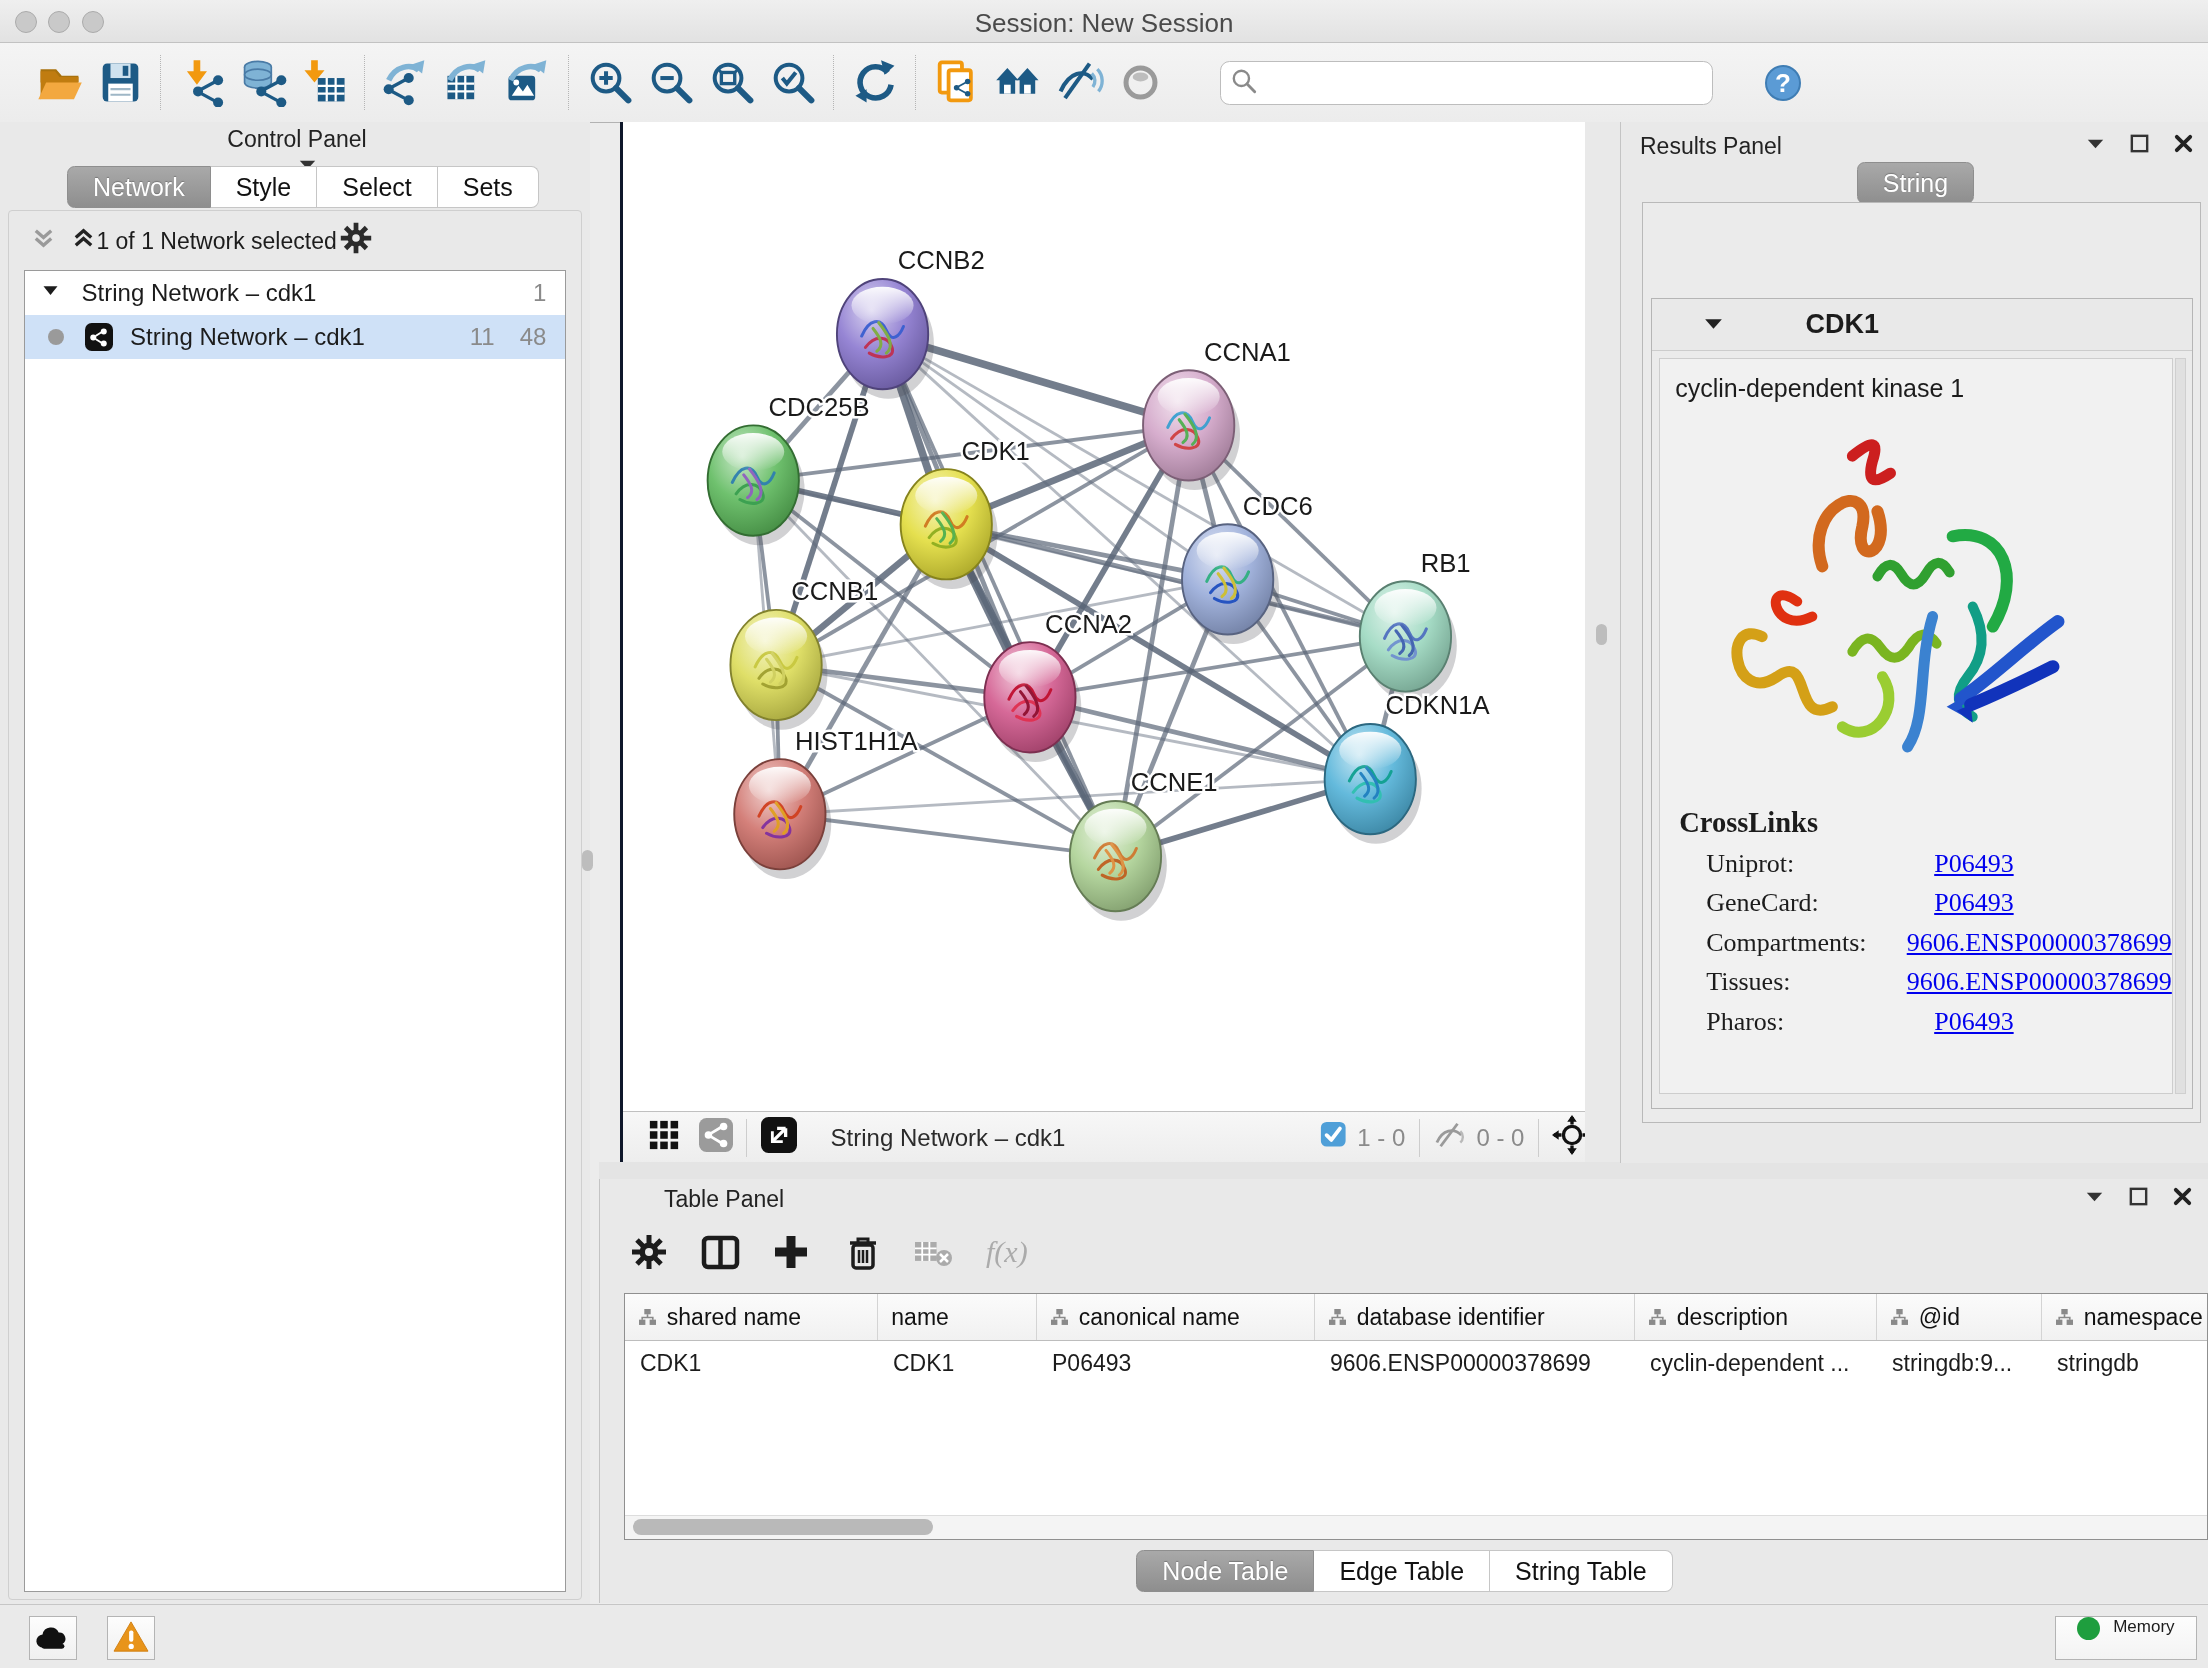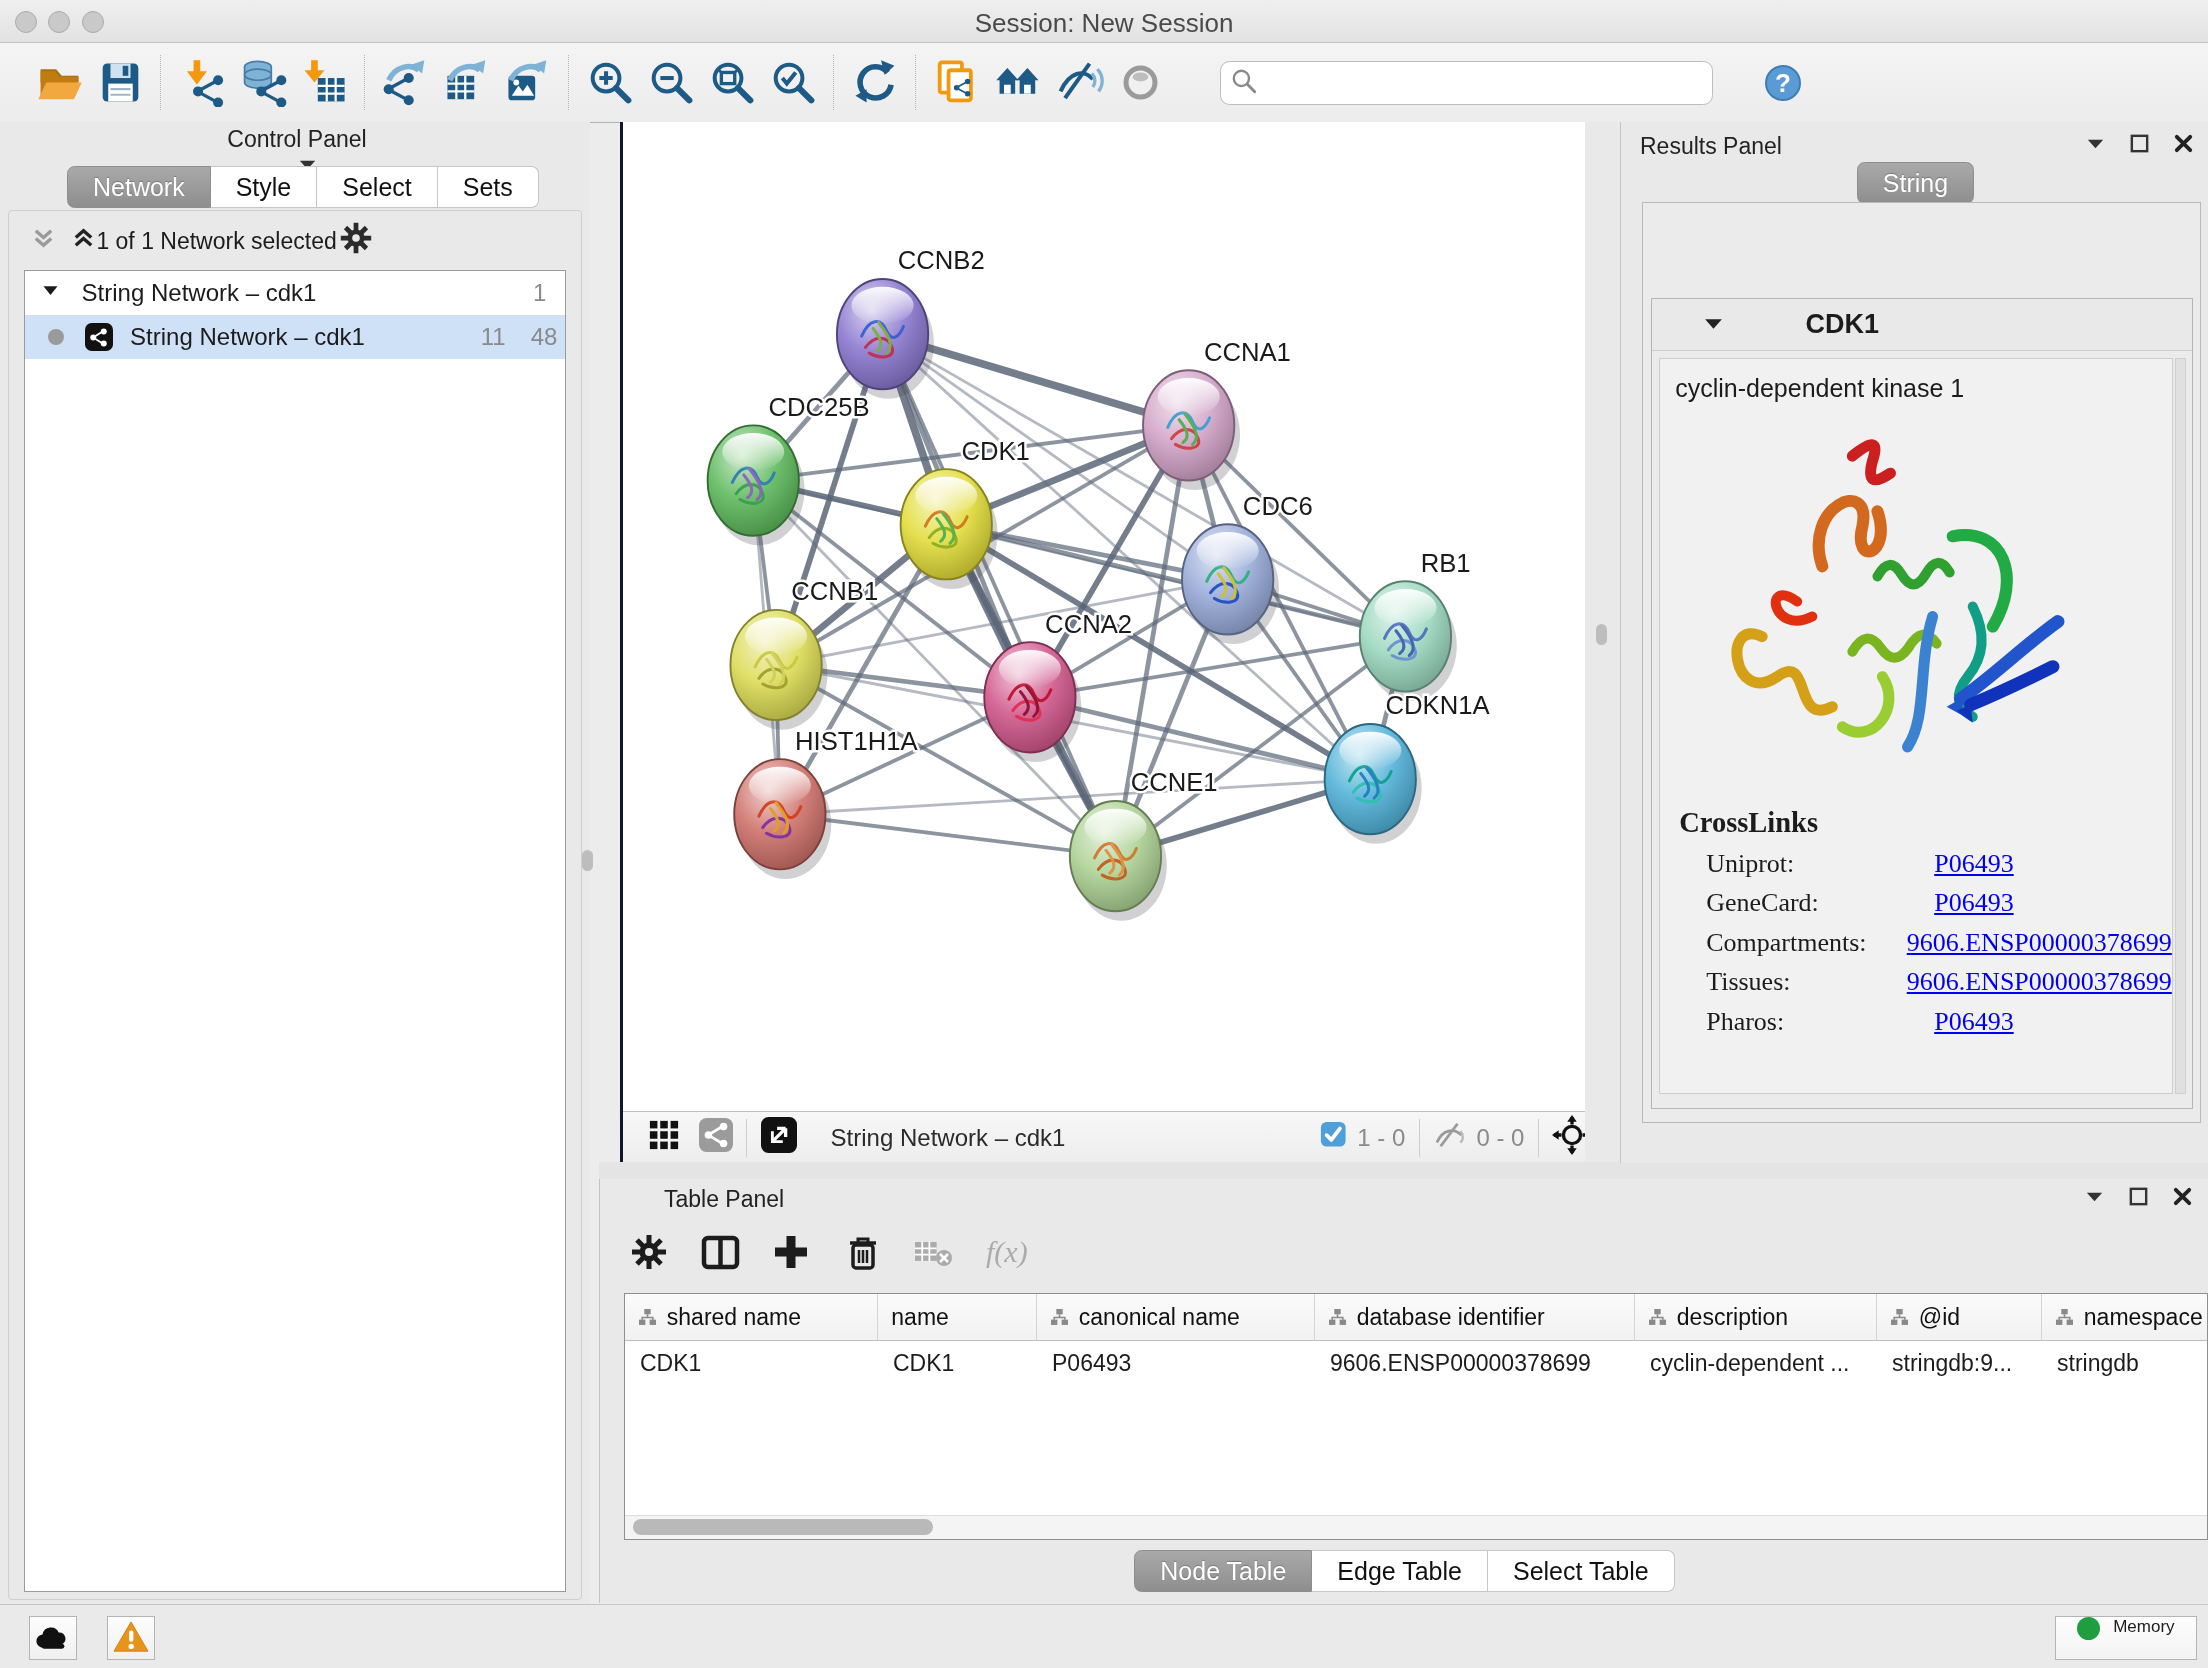--- a/index.html
+++ b/index.html
@@ -351,21 +351,21 @@
                   <circle cx="7" cy="14" r="4"></circle>
                   <circle cx="21" cy="6" r="4"></circle>
                   <circle cx="21" cy="22" r="4"></circle>
                 </g>
                 <path d="M10 12 L18 7 M10 16 L18 21" stroke="#fff" stroke-width="2.6"></path>
               </svg>
             </span>
     <span style="margin-left:17px;">String Network – cdk1</span>
             <span class="sp" style="flex:1"></span>
     <span class="cnt" style="margin-right:25px;">11</span>
-            <span class="cnt" style="margin-right:8px;">48</span>
+            <span class="cnt" style="margin-right:19px;">48</span>
           </div>
         </div>
     </div>
   </div>
 
   <div class="canvas">
     <svg id="net" width="984" height="989" viewBox="0 0 1035 1040">
         <defs>
           <linearGradient id="gloss" x1="0" y1="0" x2="0" y2="1">
   <stop offset="0" stop-color="#fff" stop-opacity="0.95"></stop>
@@ -882,21 +882,21 @@
             <div class="td" style="width:285px">stringdb</div>
           </div>
         </div>
       <div class="hscroll">
           <div class="hthumb"></div>
         </div>
     </div>
     <div class="tp-tabs segtabs" id="tp-tabs">
         <div class="seg active">Node Table</div>
         <div class="seg">Edge Table</div>
-        <div class="seg">Select Table</div>
+        <div class="seg">String Table</div>
       </div>
   </div>
 
   <div class="bottombar">
     <div class="bb-btn" style="left:28.5px;">
       <span><svg width="38" height="28.5" viewBox="0 0 40 30">
             <path d="M10 26 a7 7 0 0 1 -1 -14 a9 9 0 0 1 17 -2 a6.5 6.5 0 0 1 4 12 l0 4z" fill="#111"></path>
             <rect x="8" y="22" width="24" height="5" rx="2.5" fill="#111"></rect>
           </svg></span>
     </div>

